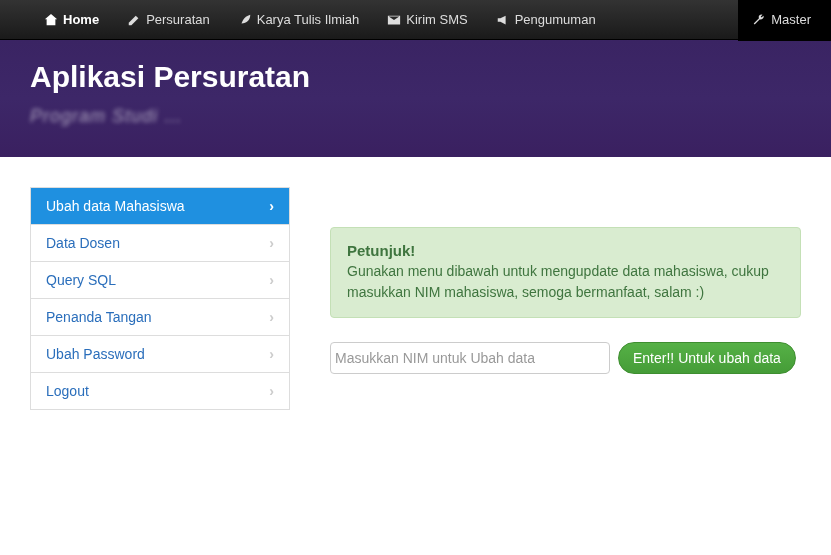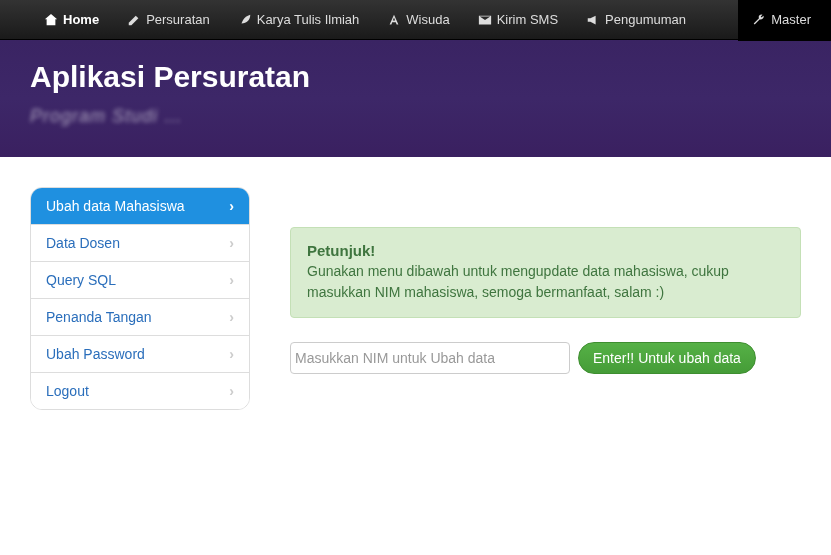--- a/index.html
+++ b/index.html
@@ -37,23 +37,23 @@
   font-style: italic;
   color: rgba(255,255,255,0.55);
   font-size: 18px;
   filter: blur(2px);
   letter-spacing: 1px;
 }
 
 .container { display: flex; padding: 30px; gap: 40px; }
 
 .sidebar {
-  width: 220px;
+  width: 260px;
   border: 1px solid #ddd;
-  border-radius: 12px;
+  border-radius: 0;
   overflow: hidden;
   flex-shrink: 0;
 }
 .sidebar-item {
   padding: 10px 15px;
   border-bottom: 1px solid #ddd;
   display: flex;
   justify-content: space-between;
   align-items: center;
   cursor: pointer;
@@ -123,28 +123,20 @@
     <span class="nav-icon">
       <svg viewBox="0 0 16 16" fill="currentColor">
           <path d="M14 2c0 6-4 10-10 10 0 0 2-8 10-10z"></path>
         </svg>
     </span>
     <span>Karya Tulis Ilmiah</span>
   </div>
   <div class="navbar-item">
     <span class="nav-icon">
       <svg viewBox="0 0 16 16" fill="currentColor">
-          <path d="M3 13L8 2l5 11h-2l-1-2.5H6L5 13H3zm3.7-4.5h2.6L8 5 6.7 8.5z"></path>
-        </svg>
-    </span>
-    <span>Wisuda</span>
-  </div>
-  <div class="navbar-item">
-    <span class="nav-icon">
-      <svg viewBox="0 0 16 16" fill="currentColor">
           <path d="M1 3h14v10H1V3zm1 1l6 4 6-4H2z"></path>
         </svg>
     </span>
     <span>Kirim SMS</span>
   </div>
   <div class="navbar-item">
     <span class="nav-icon">
       <svg viewBox="0 0 16 16" fill="currentColor">
           <path d="M2 6h3l6-3v10l-6-3H2V6zm11 2a2 2 0 010 0z"></path>
         </svg>

